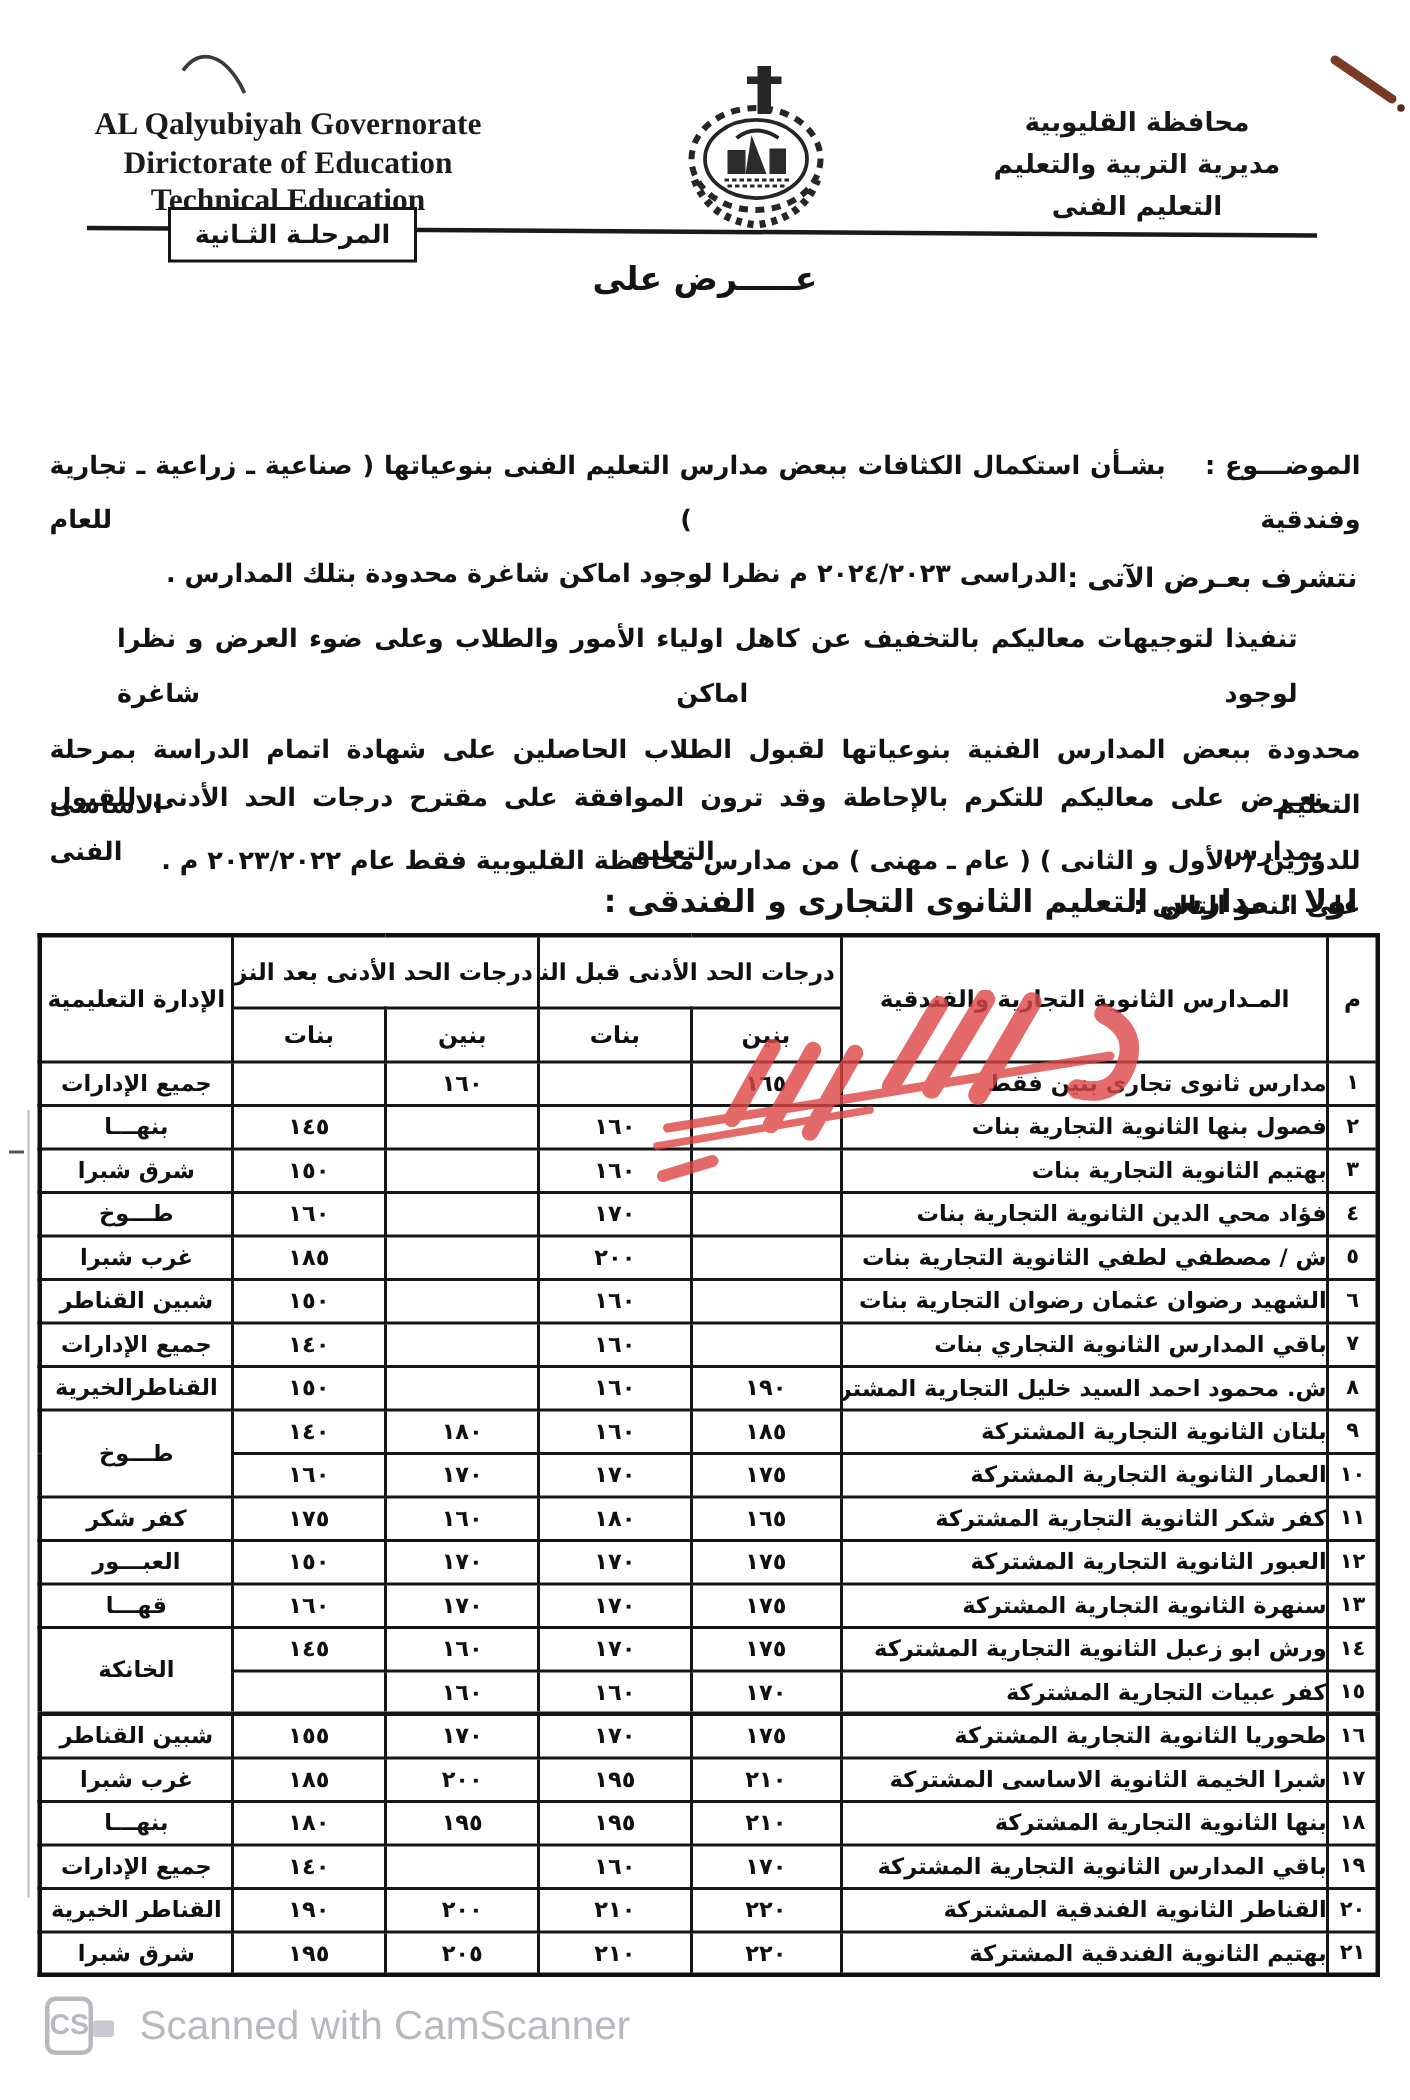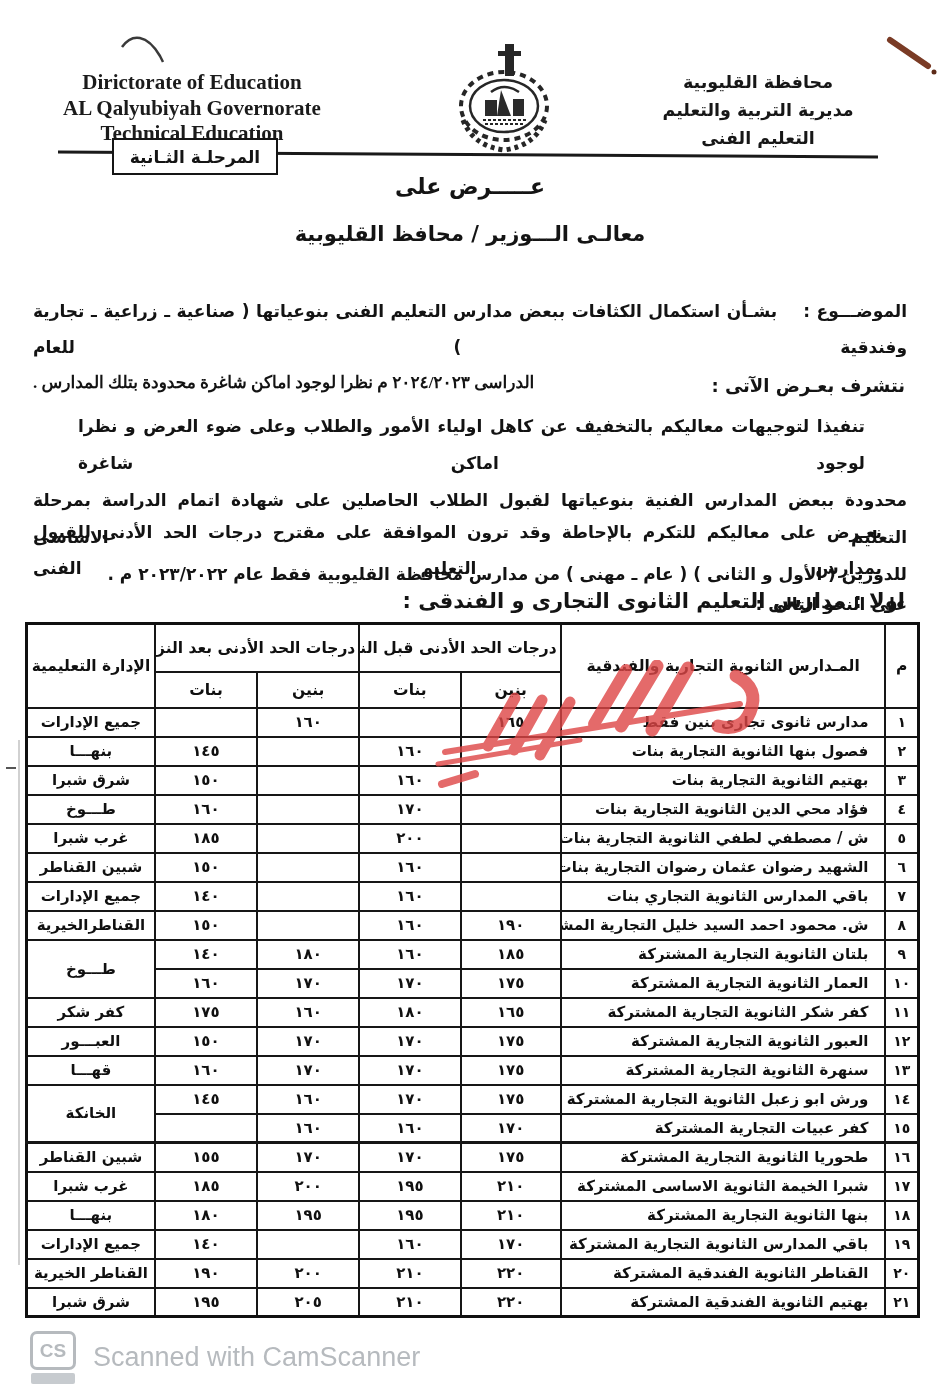--- a/index.html
+++ b/index.html
@@ -18,63 +18,63 @@
              font-weight:bold;font-size:17px;}
 
   
   .title1{left:0;right:0;top:174px;text-align:center;direction:rtl;font-weight:bold;font-size:22px;}
   .title2{left:0;right:0;top:222px;text-align:center;direction:rtl;font-weight:bold;font-size:21px;}
 
   
   .par{left:33px;right:33px;direction:rtl;font-weight:bold;font-size:17px;color:#131313;}
   .subject{top:293px;line-height:36px;}
   .jline{text-align:justify;text-align-last:justify;}
-  .hang{padding-right:118px;text-align:left;font-family:Liberation Serif, serif;}
+  .hang{padding-right:118px;text-align:center;}
   .intro{right:35px;top:375px;direction:rtl;font-weight:bold;font-size:18px;}
   .body1{top:408px;line-height:37px;}
   .ind1{padding-right:42px;margin-left:45px;}
   .ind2{padding-right:25px;}
   .rline{text-align:right;}
   .body2{top:514px;line-height:36px;}
   .section{right:35px;top:589px;direction:rtl;font-weight:bold;font-size:21px;}
 
   
   table.grades{position:absolute;left:25px;top:622px;width:895px;border-collapse:collapse;direction:rtl;
                font-weight:bold;font-size:15px;color:#101010;border:3px solid #101010;table-layout:fixed;}
   .grades th,.grades td{border:2px solid #161616;padding:0 3px;overflow:hidden;white-space:nowrap;}
   .grades thead tr:first-child{height:48px;}
   .grades thead tr:last-child{height:36px;}
   .grades thead th{font-size:15.5px;text-align:center;}
   .grades tbody tr{height:29px;}
   .grades td.num{text-align:center;font-size:14px;}
-  .grades td.school{text-align:right;padding-right:16px;}
+  .grades td.school{text-align:right;padding-right:0;}
   .grades td.score{text-align:center;letter-spacing:1px;}
   .grades td.admin{text-align:center;}
   .grades tbody tr:nth-child(16) td{border-top-width:3px;}
 
   
   .wm{left:420px;top:660px;pointer-events:none;}
   .marks{left:0;top:0;pointer-events:none;}
 
   
   .footer{left:30px;top:1331px;display:flex;align-items:center;gap:17px;
           font-family:"Liberation Sans",sans-serif;color:#b6babe;font-size:27px;}
-  .cs-icon{width:46px;display:flex;flex-direction:column;align-items:center;}
+  .cs-icon{width:46px;display:flex;flex-direction:row;align-items:center;}
   .cs-box{width:40px;height:33px;border:3px solid #b6babe;border-radius:7px;display:flex;align-items:center;justify-content:center;
           font-weight:bold;font-size:19px;font-family:"Liberation Sans",sans-serif;color:#b6babe;}
   .cs-bar{width:44px;height:11px;background:#c7cbcf;border-radius:2px;margin-top:3px;}
 </style>
 </head>
 <body>
 
 <div class="page">
 
   <div class="abs en-header">
+    <div>AL Qalyubiyah Governorate</div>
     <div>Dirictorate of  Education</div>
-    <div>AL Qalyubiyah Governorate</div>
     <div>Technical Education</div>
   </div>
 
   <svg class="abs" style="left:447px;top:42px;" width="114" height="118" viewBox="0 0 114 118">
     <g stroke="#262626" fill="none">
       <rect x="58" y="2" width="9" height="32" fill="#262626" stroke="none"></rect>
       <rect x="51" y="9" width="23" height="5" fill="#262626" stroke="none"></rect>
       <ellipse cx="57" cy="64" rx="43" ry="34" stroke-width="4" stroke-dasharray="6 5"></ellipse>
       <ellipse cx="57" cy="64" rx="34" ry="26" stroke-width="2.5"></ellipse>
       <path d="M16,78 q10,26 41,30 q31,-4 41,-30" stroke-width="5" stroke-dasharray="4 4"></path>
@@ -89,21 +89,20 @@
   <div class="abs ar-header">
     <div>محافظة القليوبية</div>
     <div>مديرية التربية والتعليم</div>
     <div>التعليم الفنى</div>
   </div>
 
   <div class="abs divider"></div>
   <div class="abs stage-box">المرحلـة الثـانية</div>
 
   <div class="abs title1">عـــــرض على</div>
-  <div class="abs title2">معالـى الـــوزير /  محافظ القليوبية</div>
 
   <div class="abs par subject">
     <div class="jline">
       <span>الموضـــوع :</span>
       <span>&nbsp;&nbsp;</span>
       <span>بشـأن استكمال الكثافات ببعض مدارس التعليم الفنى  بنوعياتها ( صناعية ـ زراعية ـ  تجارية وفندقية ) للعام</span>
     </div>
     <div class="hang">الدراسى ٢٠٢٤/٢٠٢٣ م   نظرا لوجود اماكن شاغرة محدودة بتلك المدارس .</div>
   </div>
 

